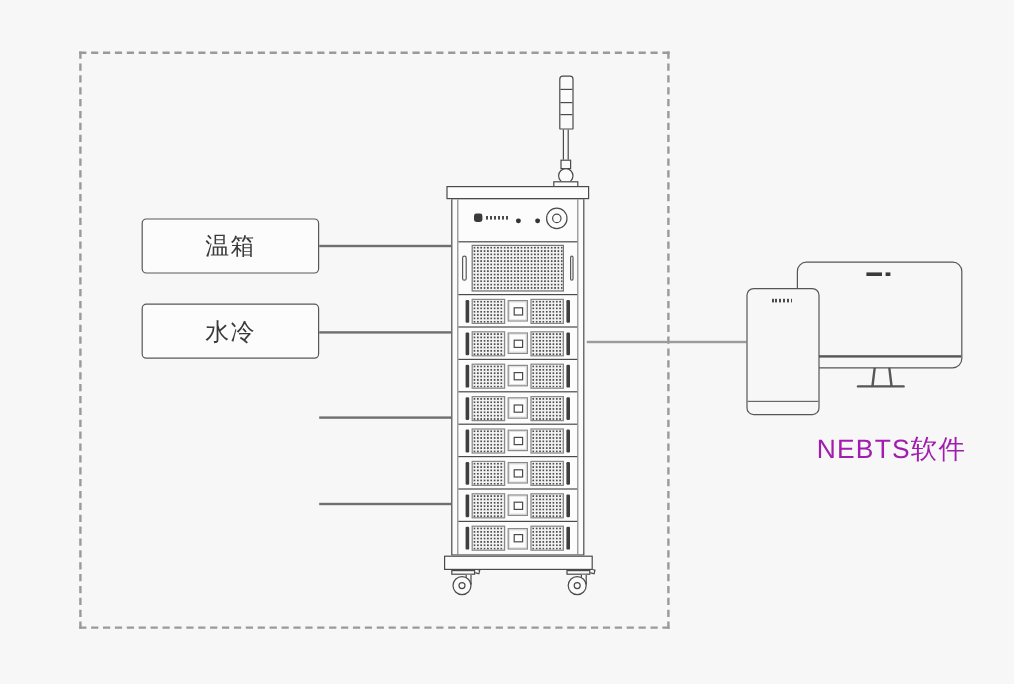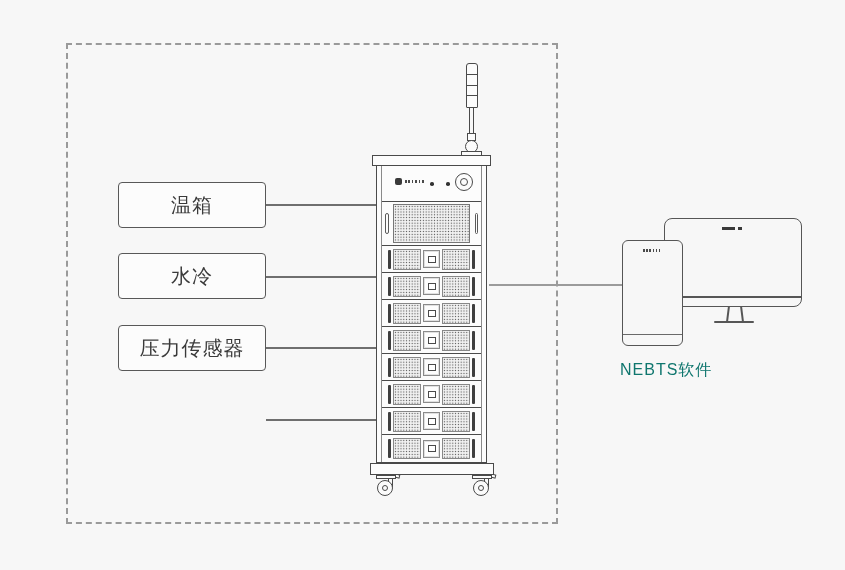--- a/index.html
+++ b/index.html
@@ -115,37 +115,34 @@
   .stand-base { position:absolute; left:714px; top:321px; width:40px; height:2px;
     background:#565656; border-radius:1px; }
 
   .phone { position:absolute; left:622px; top:240px; width:61px; height:106px;
     border:1.6px solid #565656; border-radius:6px; background:#f7f7f7; z-index:3; }
   .phone-logo { position:absolute; left:20px; top:8px; width:17px; height:3px;
     background:repeating-linear-gradient(90deg,#4a4a4a 0 1.6px,transparent 1.6px 3.2px); }
   .phone-divider { position:absolute; left:0; right:0; top:93px; height:1.3px; background:#6a6a6a; }
 
   .software-label { position:absolute; left:620px; top:360px; width:185px;
-    text-align:left; font-size:16px; letter-spacing:1px; color:#0f766e; }
+    text-align:right; font-size:22px; letter-spacing:1px; color:#a21caf; }
 </style>
 </head>
 <body>
 
 <div id="canvas">
 
   <div class="boundary"></div>
 
   <div class="comp-box b0">
     <span>温箱</span>
   </div>
   <div class="comp-box b1">
     <span>水冷</span>
-  </div>
-  <div class="comp-box b2">
-    <span>压力传感器</span>
   </div>
 
   <div class="conn c0"></div>
   <div class="conn c1"></div>
   <div class="conn c2"></div>
   <div class="conn c3"></div>
   <div class="conn c-right"></div>
 
   <div class="tower">
     <div class="seg"></div>

